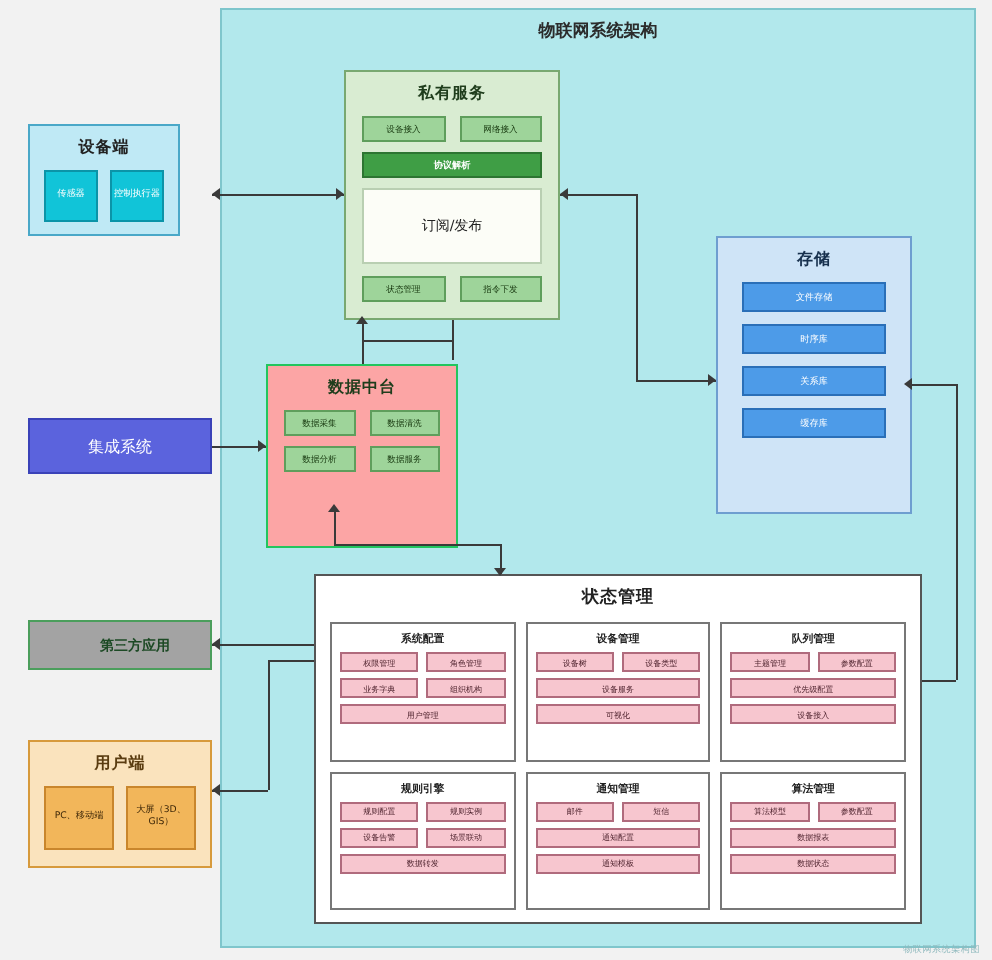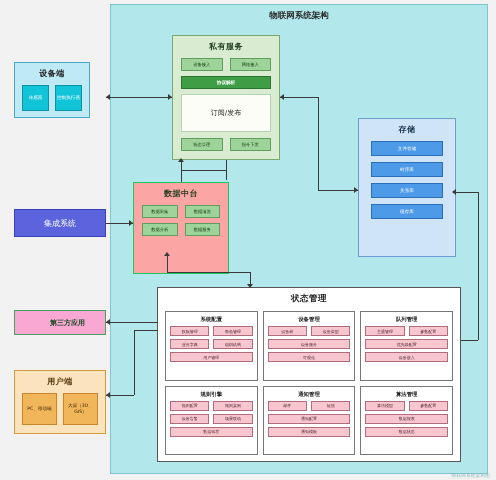--- a/index.html
+++ b/index.html
@@ -44,21 +44,21 @@
 
   .integration-system {
     left: 14px; top: 209px; width: 92px; height: 28px;
     background: #5b63dd; border: 1px solid #3a42b8;
     display: flex; align-items: center; justify-content: center;
     font-size: 8px; font-weight: normal; color: #fff;
   }
 
   .third-party {
     left: 14px; top: 310px; width: 92px; height: 25px;
-    background: #f9a8d4; border: 1px solid #4b9e5c;
+    background: #a3a3a3; border: 1px solid #4b9e5c;
     display: flex; align-items: center; justify-content: center;
     font-size: 7px; font-weight: bold; color: #1d4a25; padding-left: 15px;
   }
 
   .user-client {
     left: 14px; top: 370px; width: 92px; height: 64px;
     background: #fae3bd; border: 1px solid #d79a3c;
   }
   .user-client .group-title { font-size: 8px; margin-top: 5px; color: #5a3c10; }
   .uc-row { display: flex; gap: 6px; padding: 6px 7px 0 7px; }

